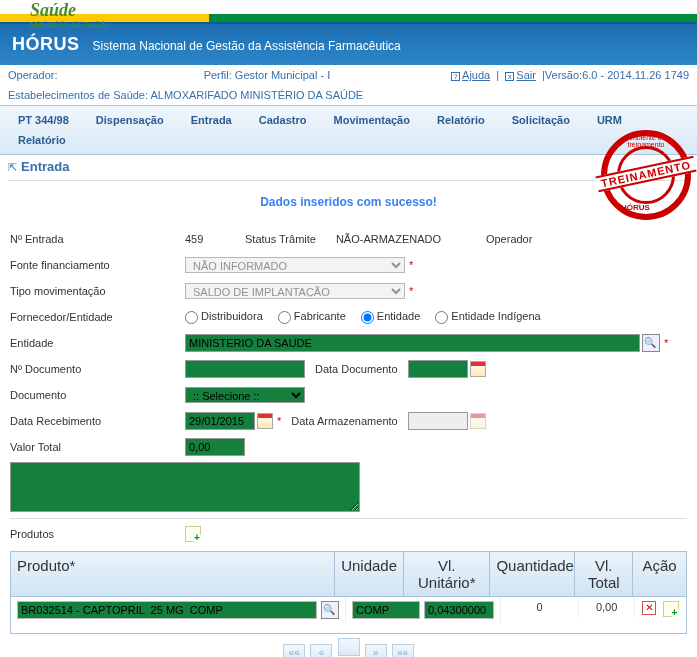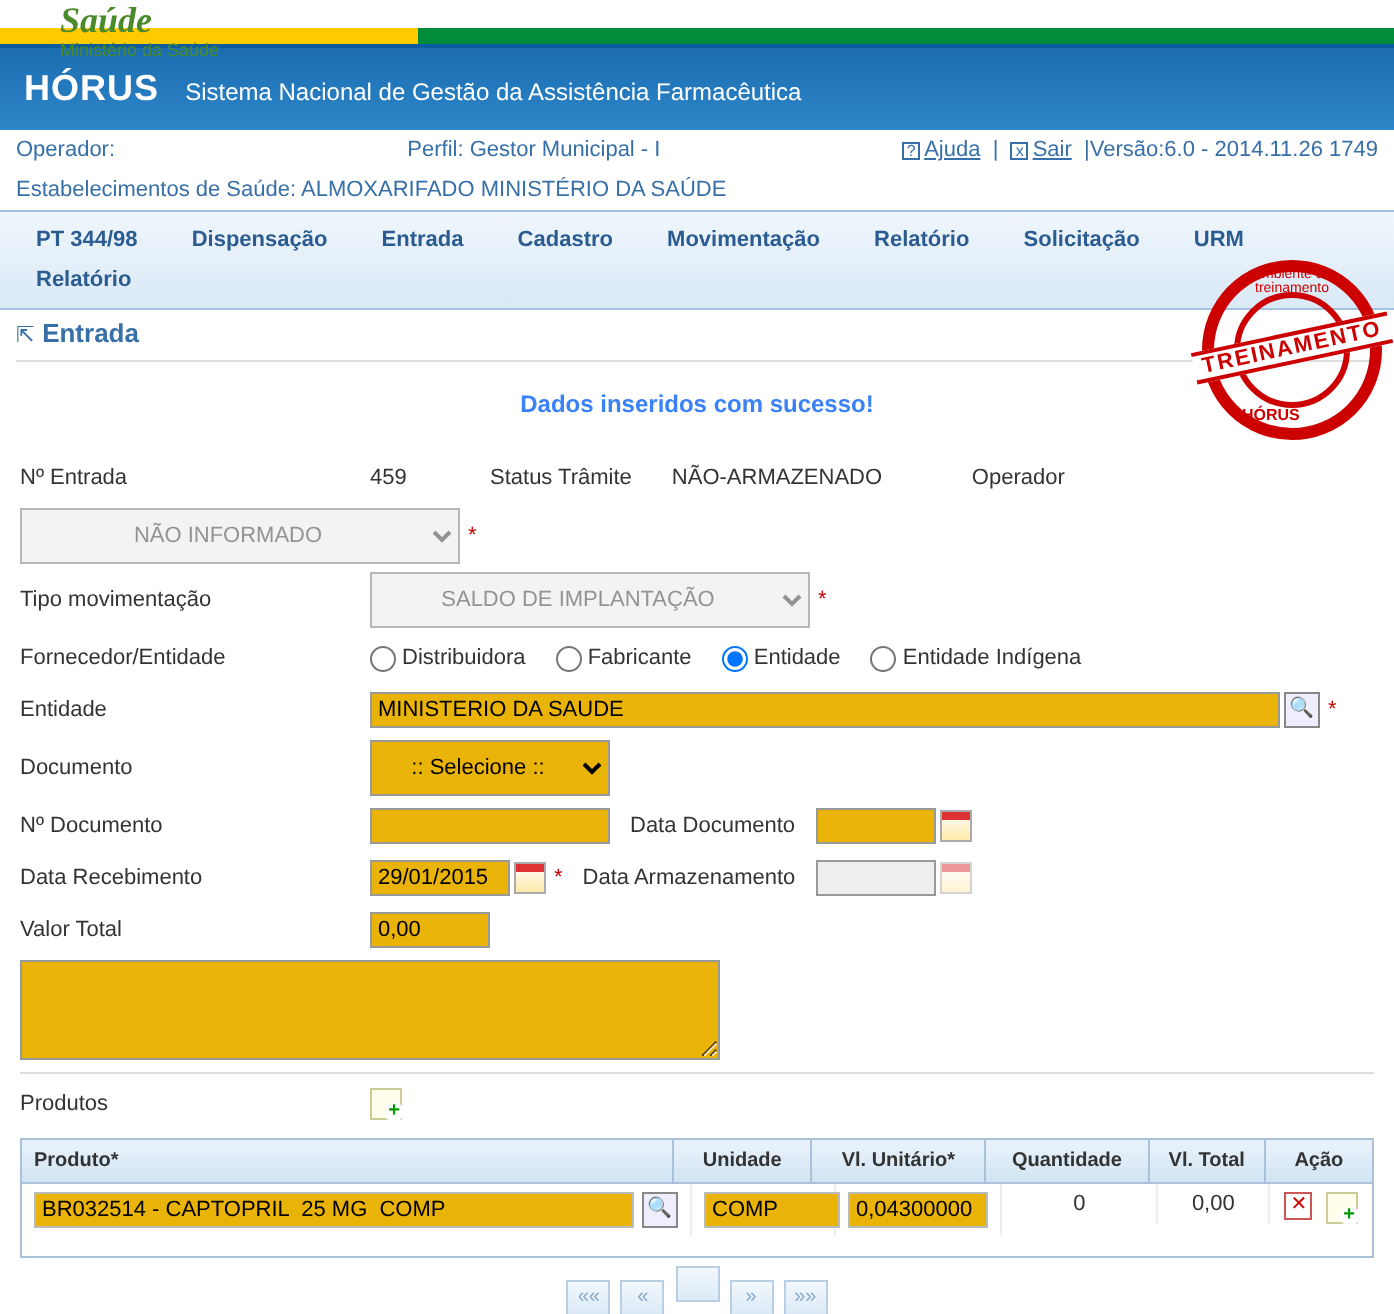--- a/index.html
+++ b/index.html
@@ -34,42 +34,42 @@
   .stamp .arc { position:absolute; top:4px; left:10px; width:70px; color:#c00; font-size:7px; text-align:center;}
   .stamp .arc2 { position:absolute; bottom:8px; left:20px; color:#c00; font-size:8px; font-weight:bold;}
   
   .container { padding: 0 10px 15px 10px; position:relative; }
   .success-msg { text-align:center; font-weight:bold; color:#3b82f6; padding:10px 0 15px 0; font-size:12px;}
   
   .form-row { display:flex; align-items:center; margin: 4px 0; min-height:22px;}
   .form-label { width:175px; color:#333; font-size:11px; flex-shrink:0;}
   .static-val { display:inline-block; min-width:40px; margin-right:20px;}
   
-  select, input[type=text], textarea { font-family: inherit; font-size:11px; border:1px solid #999; padding:1px 3px; background:#eab308;}
-  select { height:28px;text-align:center;}
+  select, input[type=text], textarea { font-family: inherit; font-size:11px; border:1px solid #999; padding:1px 3px; background:#15803d;}
+  select { height:16px;}
   input[type=text]{ height:18px;}
   .req { color:#c00; margin-left:4px;}
   
   .radio-group label { margin-right:12px; font-size:11px;}
   .radio-group input { margin-right:3px; vertical-align:middle;}
   
   .entity-input { width:455px;}
   .lookup-btn { display:inline-block; width:18px; height:18px; border:1px solid #888; background:#eef; text-align:center; line-height:16px; cursor:pointer; margin-left:2px; font-size:10px;}
   
   .cal-icon { display:inline-block; width:16px; height:16px; border:1px solid #aaa; background:linear-gradient(#fff,#ffe9a8); vertical-align:middle; margin-left:2px; cursor:pointer; position:relative;}
   .cal-icon::before { content:""; position:absolute; top:0; left:0; right:0; height:4px; background:#d33;}
   
   textarea { width:350px; height:50px; resize:both;}
   
   .add-prod-btn { display:inline-block; width:16px; height:16px; background:#fffdeb; border:1px solid #cc9; position:relative; cursor:pointer;}
   .add-prod-btn::after { content:"+"; position:absolute; right:-2px; bottom:-2px; color:#090; font-weight:bold; font-size:10px; background:#fff; border-radius:50%; width:10px; height:10px; line-height:10px; text-align:center;}
   
   .grid { border:1px solid #a9c2da; margin-top:6px;}
   .grid-header { display:flex; background:linear-gradient(#eaf3fb,#d1e4f3); border-bottom:1px solid #a9c2da;}
-  .grid-header > div { padding:5px 6px; font-weight:bold; color:#333; font-size:10px; border-right:1px solid #a9c2da; text-align:center;}
+  .grid-header > div { padding:5px 6px; font-weight:normal; color:#333; font-size:15px; border-right:1px solid #a9c2da; text-align:center;}
   .grid-row { display:flex; background:#fff; align-items:flex-start; min-height:36px;}
   .grid-row > div { padding:4px 6px; border-right:1px solid #eee; font-size:11px; text-align:center;}
   .col-prod { width:340px; text-align:left !important;}
   .col-unit { width:72px;}
   .col-vu { width:90px;}
   .col-qtd { width:85px;}
   .col-vt { width:60px;}
   .col-act { width:55px; border-right:none !important;}
   .grid-row .col-prod { display:flex; align-items:flex-start;}
   .grid-row .col-prod input { width:300px; border:1px solid #bbb;}
@@ -147,20 +147,21 @@
   <div class="form-row">
     <div class="form-label">Nº Entrada</div>
     <span class="static-val">459</span>
     <span class="static-val">Status Trâmite</span>
     <span class="static-val" style="min-width:130px;">NÃO-ARMAZENADO</span>
     <span class="static-val">Operador</span>
     <span></span>
   </div>
 
   <div class="form-row">
+    <div class="form-label">Fonte financiamento</div>
     <select style="width:220px; background:#eee; color:#666;" disabled=""><option>NÃO INFORMADO</option></select>
     <span class="req">*</span>
   </div>
 
   <div class="form-row">
     <div class="form-label">Tipo movimentação</div>
     <select style="width:220px; background:#eee; color:#666;" disabled=""><option>SALDO DE IMPLANTAÇÃO</option></select>
     <span class="req">*</span>
   </div>
 
@@ -175,30 +176,30 @@
   </div>
 
   <div class="form-row">
     <div class="form-label">Entidade</div>
     <input type="text" class="entity-input" value="MINISTERIO DA SAUDE" style="">
     <span class="lookup-btn">🔍</span>
     <span class="req">*</span>
   </div>
 
   <div class="form-row">
-    <div class="form-label">Documento</div>
-    <select style="width:120px;"><option>:: Selecione ::</option></select>
-  </div>
-
-  <div class="form-row">
     <div class="form-label">Nº Documento</div>
     <input type="text" style="width: 120px;" value="">
     <span style="margin:0 10px;">Data Documento</span>
     <input type="text" style="width: 60px;" value="">
     <span class="cal-icon"></span>
+  </div>
+
+  <div class="form-row">
+    <div class="form-label">Documento</div>
+    <select style="width:120px;"><option>:: Selecione ::</option></select>
   </div>
 
   <div class="form-row">
     <div class="form-label">Data Recebimento</div>
     <input type="text" style="width: 70px;" value="29/01/2015">
     <span class="cal-icon"></span>
     <span class="req">*</span>
     <span style="margin:0 10px;">Data Armazenamento</span>
     <input type="text" style="width: 60px; background: rgb(238, 238, 238);" disabled="" value="">
     <span class="cal-icon" style="opacity:0.5;"></span>

